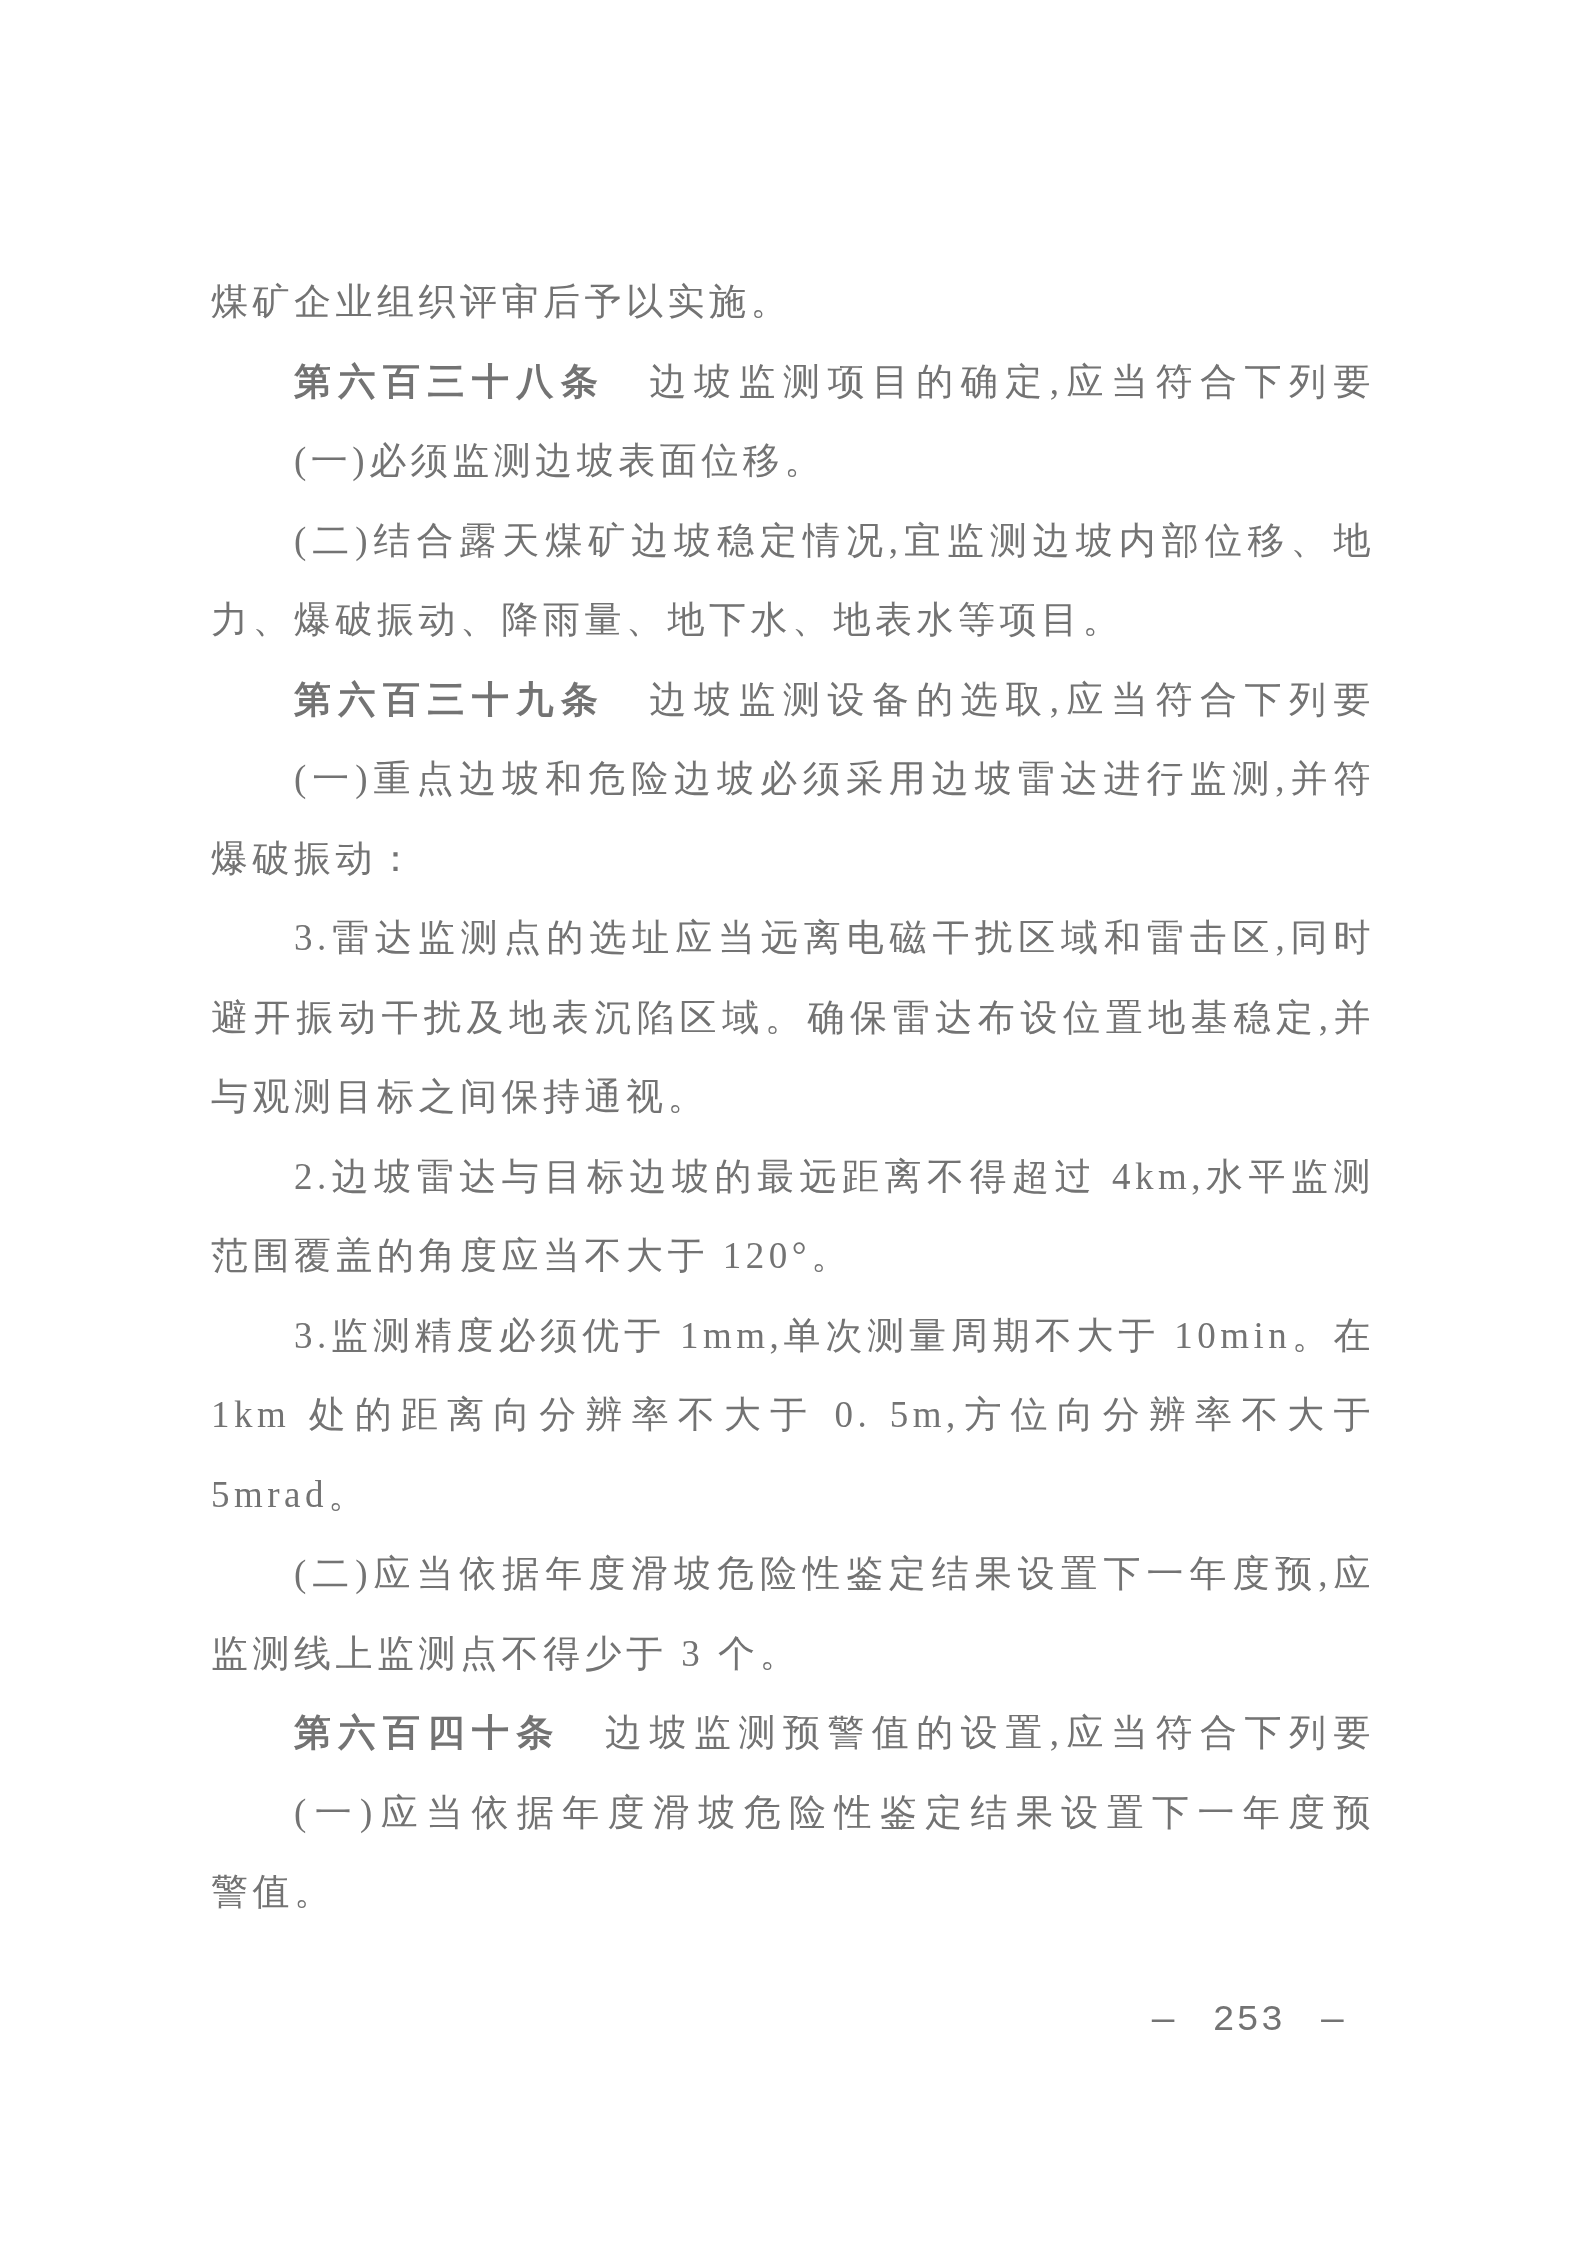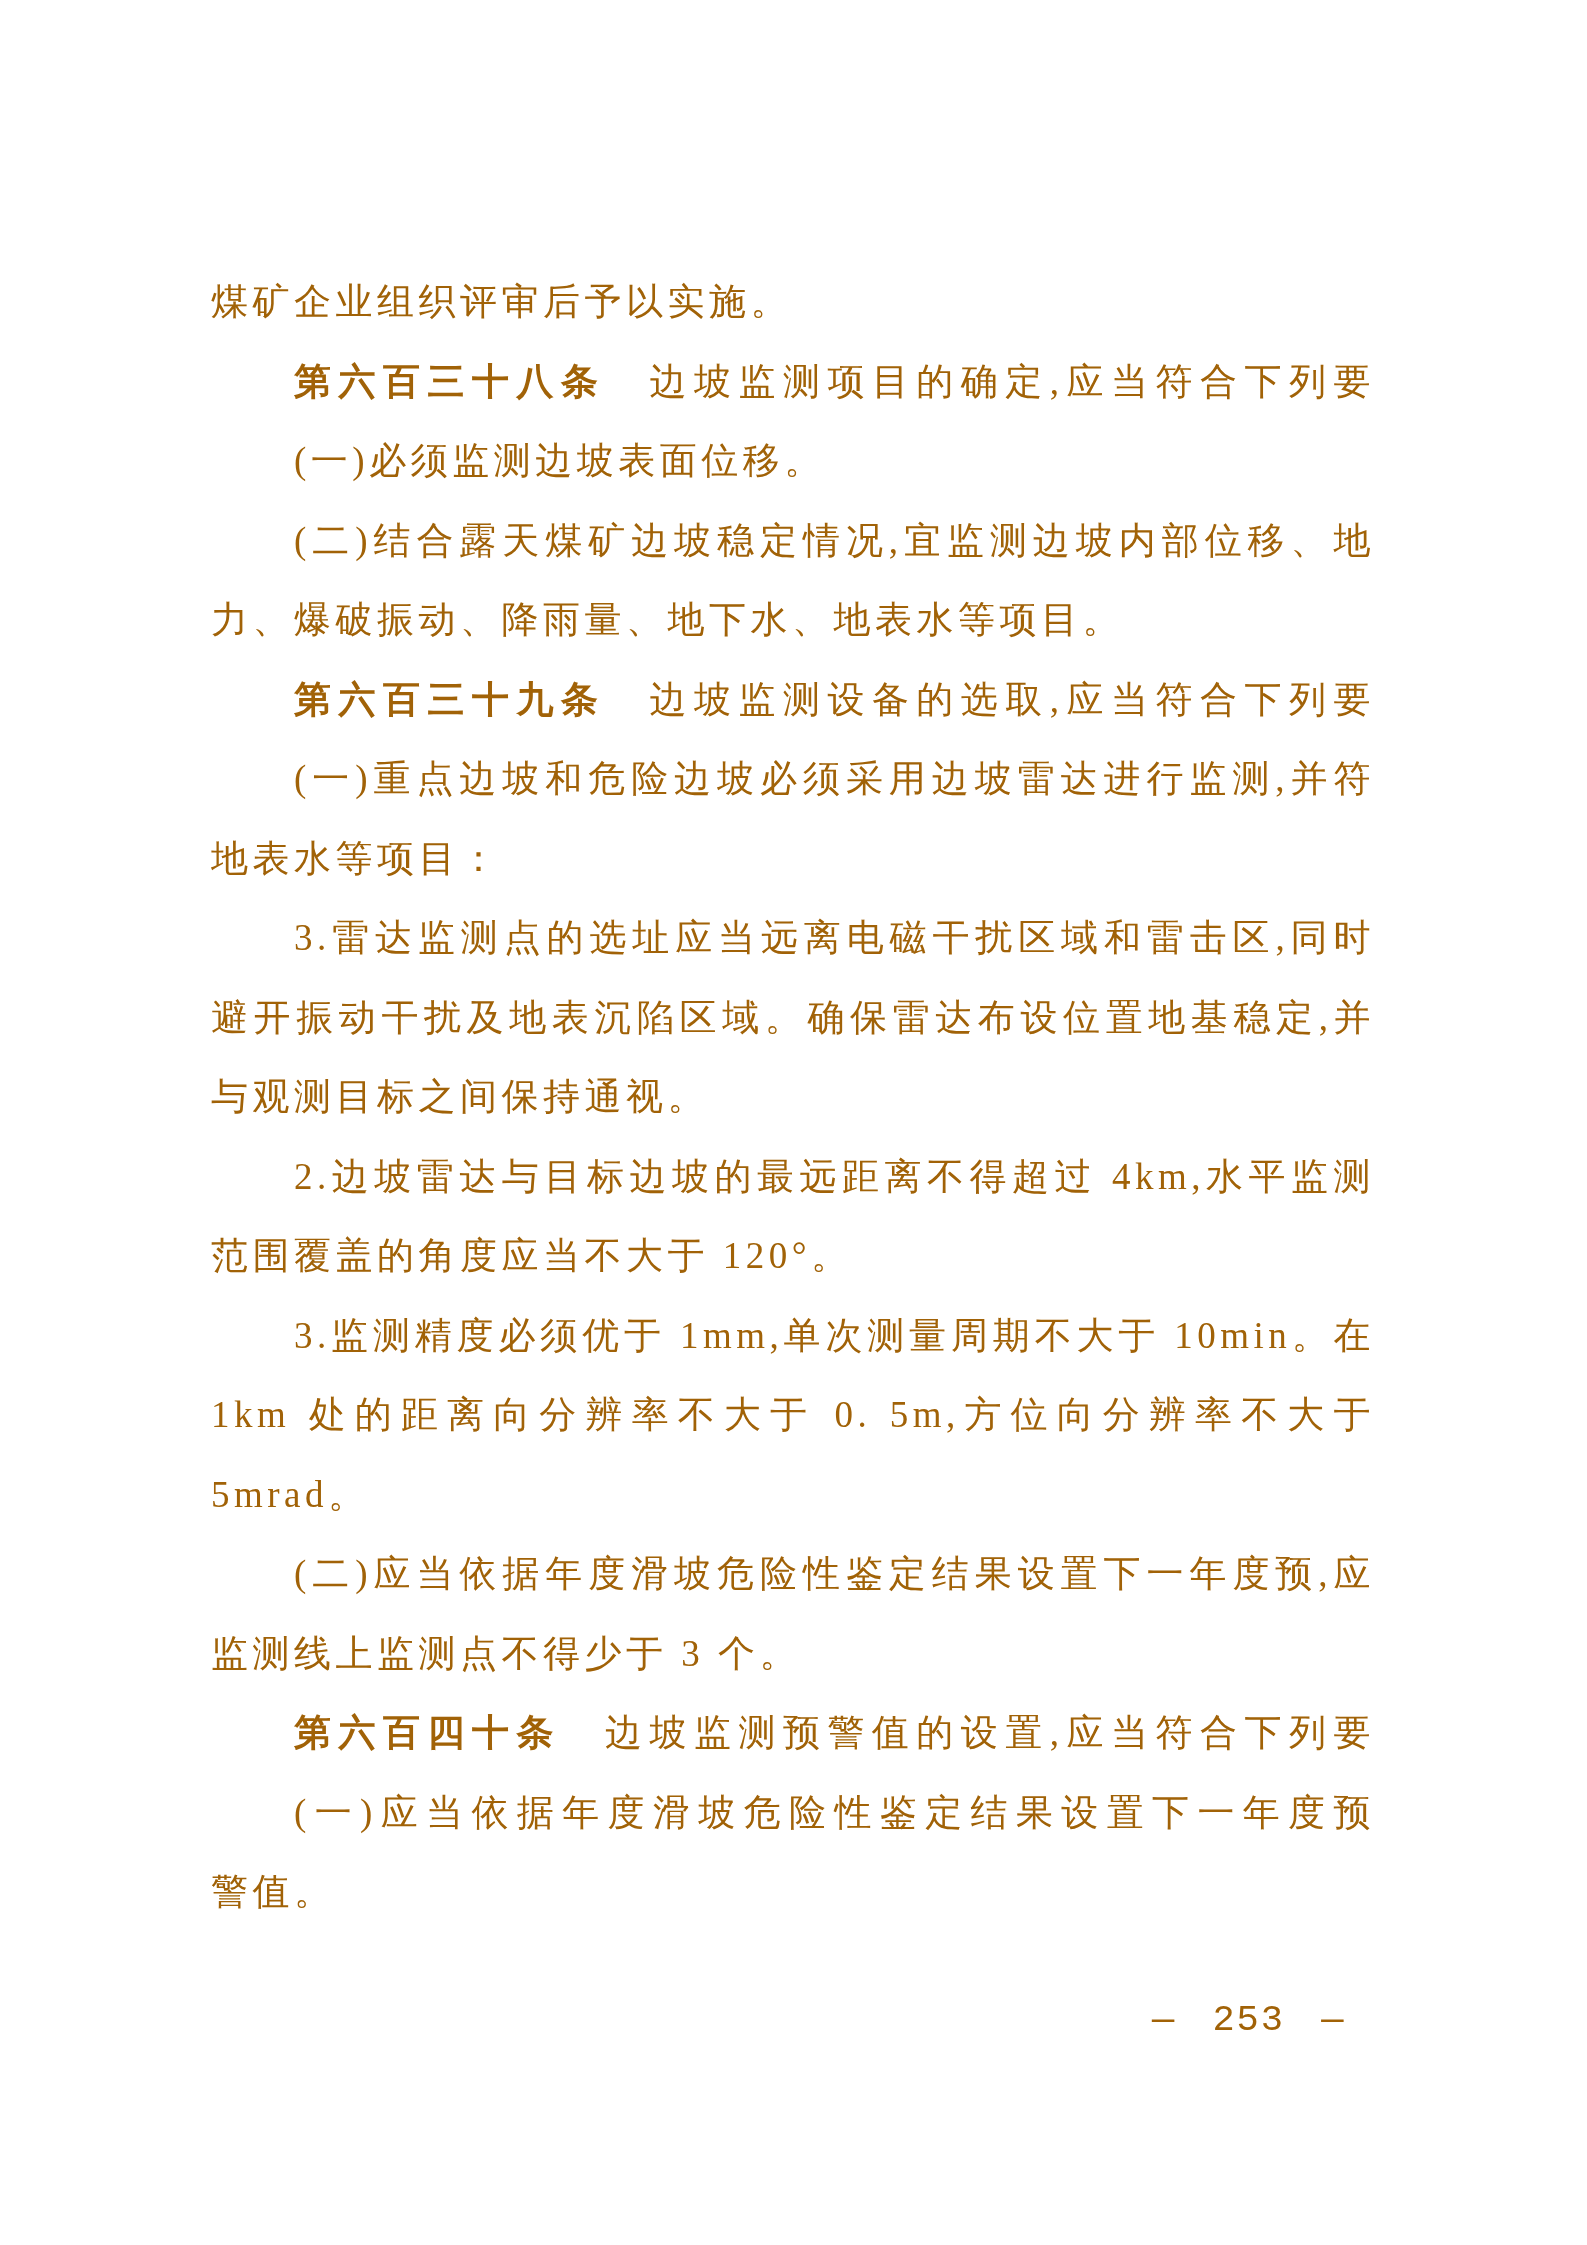--- a/index.html
+++ b/index.html
@@ -6,21 +6,21 @@
     margin: 0;
     padding: 0;
     background: #e8e8e8;
   }
   .page {
     position: relative;
     width: 1587px;
     height: 2245px;
     margin: 0 auto;
     background: #ffffff;
-    color: #a16207;
+    color: #737373;
     font-family: "Liberation Serif", "DejaVu Serif", serif;
     overflow: hidden;
   }
   .doc-body {
     position: absolute;
     left: 211px;
     top: 262px;
     width: 1164px;
     font-size: 37px;
     line-height: 79.5px;
@@ -60,21 +60,21 @@
 
 <div class="page">
   <div class="doc-body">
       <div class="line">煤矿企业组织评审后予以实施。</div>
       <div class="line full indent"><b class="art">第六百三十八条</b><span>边坡监测项目的确定,应当符合下列要求：</span></div>
       <div class="line indent">(一)必须监测边坡表面位移。</div>
       <div class="line full indent">(二)结合露天煤矿边坡稳定情况,宜监测边坡内部位移、地应</div>
       <div class="line">力、爆破振动、降雨量、地下水、地表水等项目。</div>
       <div class="line full indent"><b class="art">第六百三十九条</b><span>边坡监测设备的选取,应当符合下列要求：</span></div>
       <div class="line full indent">(一)重点边坡和危险边坡必须采用边坡雷达进行监测,并符</div>
-      <div class="line">地表水等项目：</div>
+      <div class="line">爆破振动：</div>
       <div class="line full indent">3.雷达监测点的选址应当远离电磁干扰区域和雷击区,同时</div>
       <div class="line full">避开振动干扰及地表沉陷区域。确保雷达布设位置地基稳定,并</div>
       <div class="line">与观测目标之间保持通视。</div>
       <div class="line full indent">2.边坡雷达与目标边坡的最远距离不得超过 4km,水平监测</div>
       <div class="line">范围覆盖的角度应当不大于 120°。</div>
       <div class="line full indent">3.监测精度必须优于 1mm,单次测量周期不大于 10min。在</div>
       <div class="line full">1km 处的距离向分辨率不大于 0. 5m,方位向分辨率不大于</div>
       <div class="line">5mrad。</div>
       <div class="line full indent">(二)应当依据年度滑坡危险性鉴定结果设置下一年度预,应当</div>
       <div class="line">监测线上监测点不得少于 3 个。</div>

